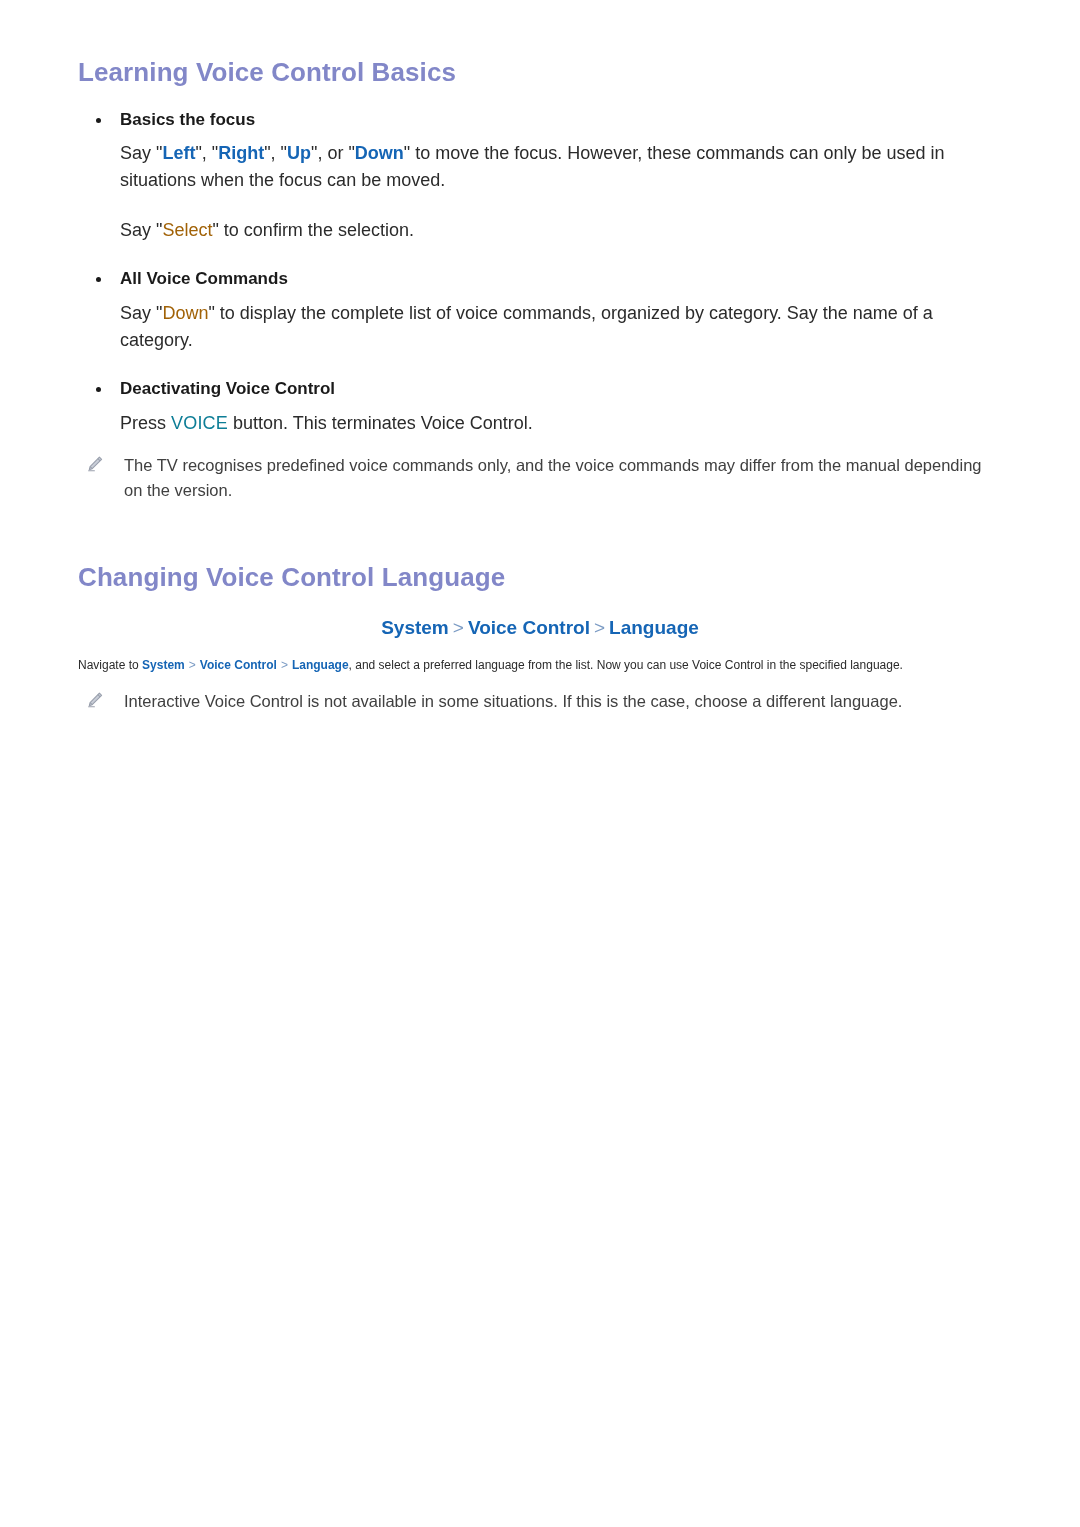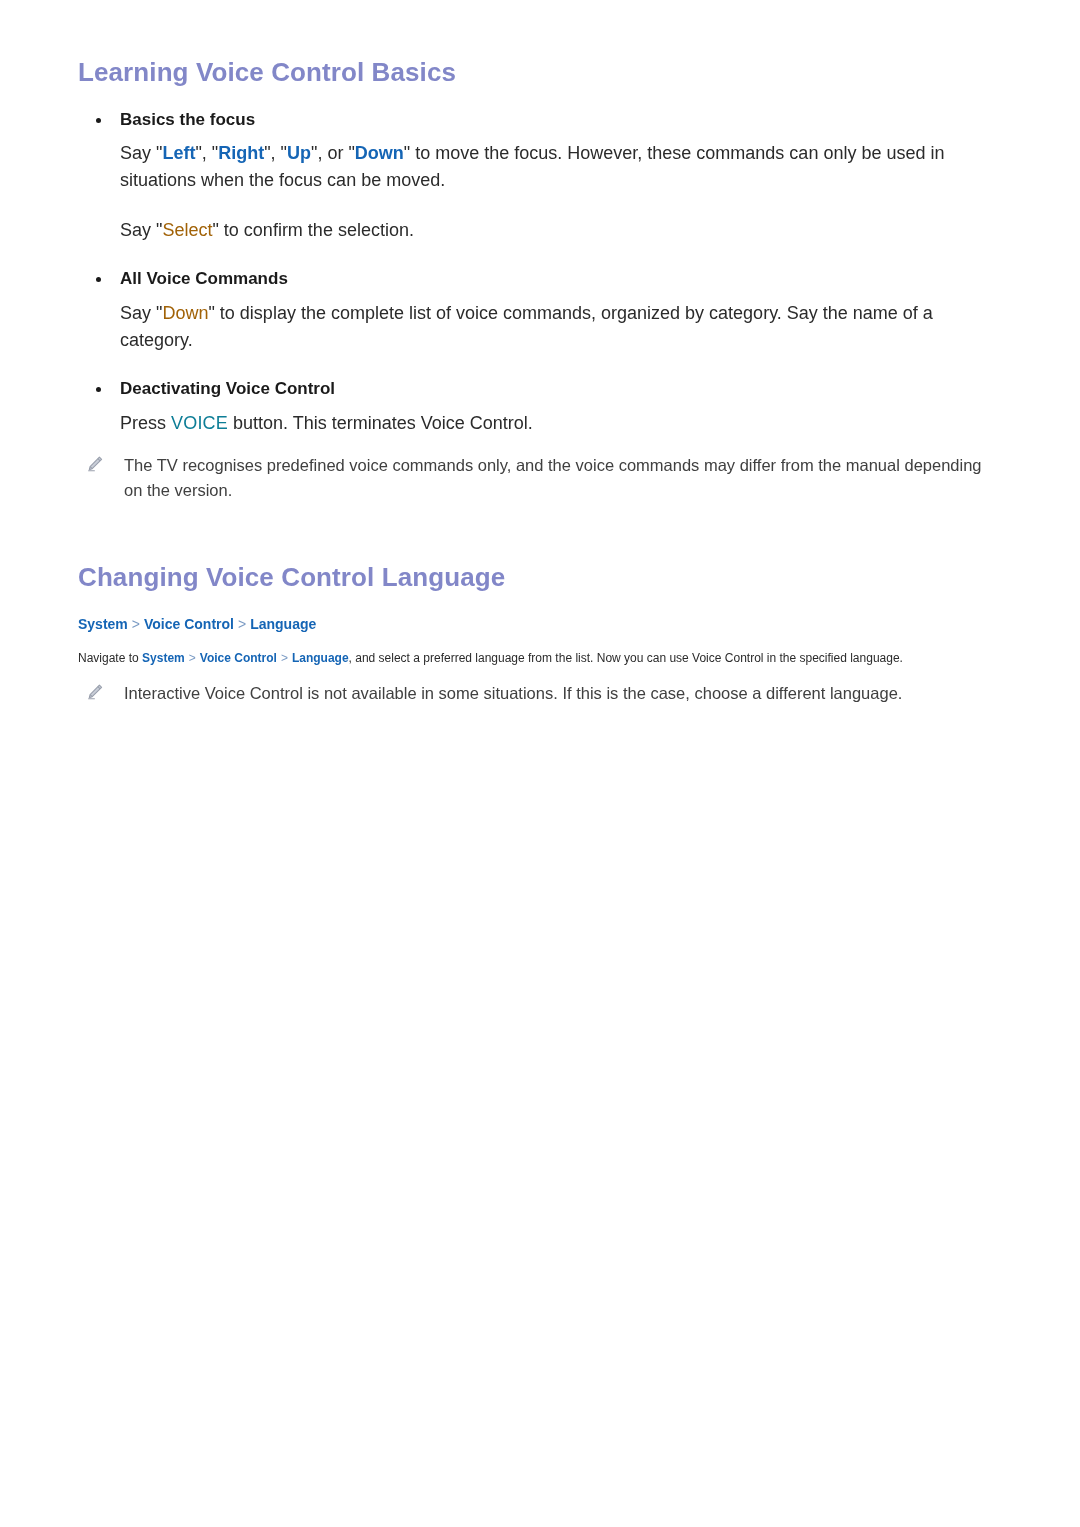--- a/index.html
+++ b/index.html
@@ -85,25 +85,26 @@
   }
   .quote { color: #2b2b2b; }
   .key-voice {
     color: #0d7d96;
     font-weight: normal;
     letter-spacing: 0.2px;
   }
 
   
   .breadcrumb {
-    font-size: 14px;
+    font-size: 19px;
     font-weight: bold;
     color: #1565b5;
     margin: 0 0 14px 0;
     line-height: 1.5;
+    text-align: center;
   }
   .breadcrumb .sep,
   .para .sep {
     color: #7b9bc4;
     font-weight: normal;
     padding: 0 4px;
   }
 
   .para {
     font-size: 12px;

